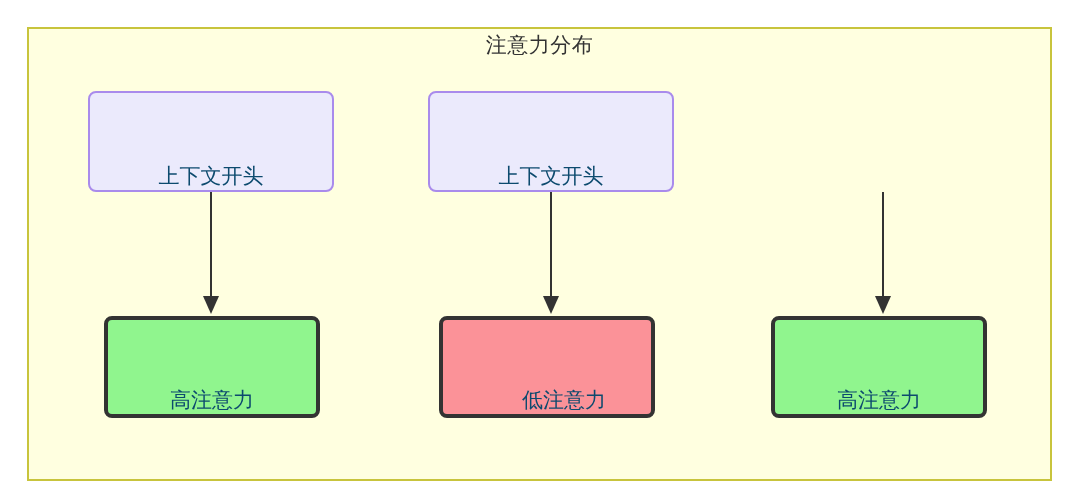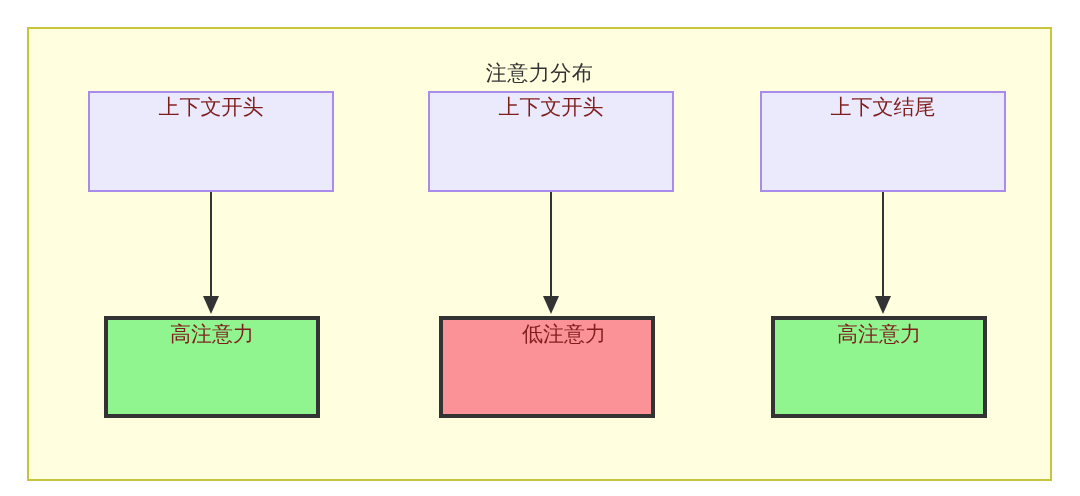--- a/index.html
+++ b/index.html
@@ -29,38 +29,39 @@
     width: 1025px;
     height: 454px;
     box-sizing: border-box;
     background: #ffffe0;
     border: 2px solid #c8c43c;
   }
 
   .group-title {
     position: absolute;
     left: 0;
-    top: 30px;
+    top: 2px;
     width: 100%;
     text-align: center;
     font-size: 21px;
     color: #333333;
     letter-spacing: 0.5px;
     white-space: nowrap;
   }
 
   
   .node {
     position: absolute;
     box-sizing: border-box;
     display: flex;
-    align-items: flex-start;
+    align-items: flex-end;
     justify-content: center;
-    color: #7f1d1d;
+    color: #0c4a6e;
     white-space: nowrap;
+    border-radius: 8px;
   }
 
   .node-context {
     width: 246px;
     height: 101px;
     background: #ebeafc;
     border: 2px solid #a98bec;
     font-size: 21px;
   }
 
@@ -109,23 +110,20 @@
   </div>
 
   <div class="node node-context col-1 row-top">
     <span>上下文开头</span>
   </div>
 
   <div class="node node-context col-2 row-top">
     <span>上下文开头</span>
   </div>
 
-  <div class="node node-context col-3 row-top">
-    <span>上下文结尾</span>
-  </div>
 
   <svg class="connector conn-1" viewBox="0 0 24 124">
     <line x1="12" y1="0" x2="12" y2="110" stroke="#333333" stroke-width="2"></line>
     <polygon points="12,122 4,104 20,104" fill="#333333"></polygon>
   </svg>
 
   <svg class="connector conn-2" viewBox="0 0 24 124">
     <line x1="12" y1="0" x2="12" y2="110" stroke="#333333" stroke-width="2"></line>
     <polygon points="12,122 4,104 20,104" fill="#333333"></polygon>
   </svg>

